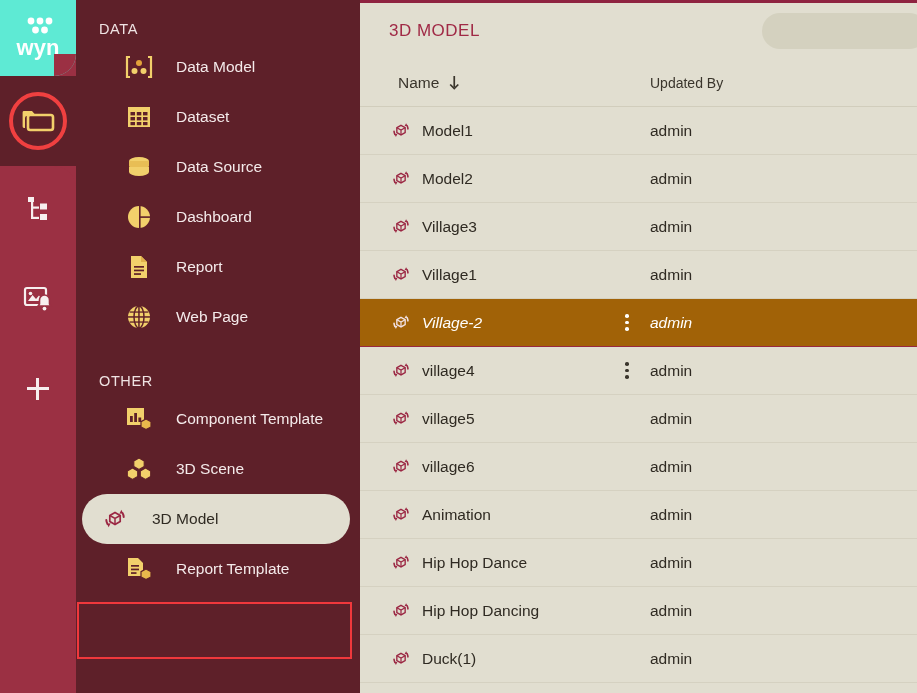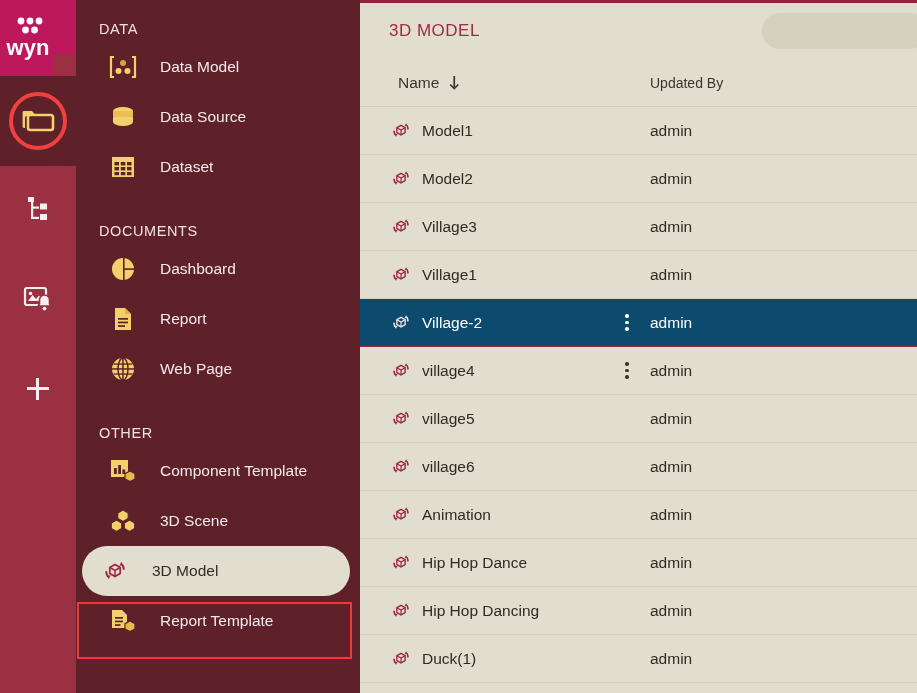--- a/index.html
+++ b/index.html
@@ -13,22 +13,22 @@
 
   
   .rail {
     width: 76px; height: 693px;
     background: #9B3043;
     position: relative;
     flex: 0 0 76px;
   }
   .rail-logo {
     height: 76px;
-    display: flex; align-items: center; justify-content: flex-start;
-    background: #be185d;
+    display: flex; align-items: center; justify-content: center;
+    background: #5eead4;
     border-bottom-right-radius: 22px;
     position: relative;
   }
   .logo-wrap { width: 56px; height: 52px; position: relative; }
   .rail-items { position: relative; }
   .rail-item {
     height: 90px; width: 76px;
     display: flex; align-items: center; justify-content: center;
     position: relative;
   }
@@ -68,20 +68,21 @@
   }
   .sec-data   { margin-top: 16px; }
   .sec-docs   { margin-top: 26px; }
   .sec-other  { margin-top: 26px; }
 
   .nav-item {
     height: 50px;
     display: flex; align-items: center;
     padding-left: 32px;
     position: relative;
+    margin-left: 16px;
   }
   .nav-icon {
     width: 30px; height: 30px;
     display: flex; align-items: center; justify-content: center;
     flex: 0 0 30px;
   }
   .nav-label {
     margin-left: 22px;
     font-size: 15.5px;
     color: #F4EAEA;
@@ -169,21 +170,21 @@
     transform: translateY(-50%);
     width: 18px; height: 22px;
     display: flex; flex-direction: column; align-items: center; justify-content: center;
     gap: 3px;
   }
   .kebab-dot { width: 3.5px; height: 3.5px; border-radius: 50%; background: #3A352C; }
   .row-updated {
     position: absolute; left: 290px;
     font-size: 15.5px; color: #2F2A22;
   }
-  .row.selected { background: #0c4a6e; border-bottom-color: #99283F; }
+  .row.selected { background: #a16207; border-bottom-color: #99283F; font-style: italic; }
   .row.selected .row-name,
   .row.selected .row-updated { color: #FFFFFF; }
   .row.selected .kebab-dot { background: #FFFFFF; }
 </style>
 </head>
 <body>
 
 <div id="app">
 
   <div class="rail">
@@ -256,52 +257,51 @@
       <span class="nav-icon">
         <svg width="28" height="26" viewBox="0 0 28 26">
           <path d="M5 3 H2 V23 H5" fill="none" stroke="#F2D06B" stroke-width="2.2"></path>
           <path d="M23 3 H26 V23 H23" fill="none" stroke="#F2D06B" stroke-width="2.2"></path>
           <circle cx="14" cy="9" r="3" fill="#E2A23A"></circle>
           <circle cx="9.5" cy="17" r="3" fill="#F2D06B"></circle>
           <circle cx="18.5" cy="17" r="3" fill="#F2D06B"></circle>
         </svg>
       </span>
       <span class="nav-label">Data Model</span>
-    </div>
-
-    <div class="nav-item">
-      <span class="nav-icon">
-        <svg width="26" height="26" viewBox="0 0 26 26">
-          <ellipse cx="13" cy="7" rx="10" ry="4" fill="#F2D06B"></ellipse>
-          <path d="M3 7 v5 a10 4 0 0 0 20 0 V7z" fill="#E8BE55"></path>
-          <path d="M3 13 v5 a10 4 0 0 0 20 0 v-5z" fill="#F2D06B"></path>
-        </svg>
-      </span>
-      <span class="nav-label">Data Source</span>
     </div>
 
     <div class="nav-item">
       <span class="nav-icon">
         <svg width="26" height="24" viewBox="0 0 26 24">
           <rect x="2" y="2" width="22" height="20" fill="#F2D06B"></rect>
           <rect x="4.5" y="7" width="4.5" height="3.4" fill="#5E2029"></rect>
           <rect x="10.8" y="7" width="4.5" height="3.4" fill="#5E2029"></rect>
           <rect x="17" y="7" width="4.5" height="3.4" fill="#5E2029"></rect>
           <rect x="4.5" y="12" width="4.5" height="3.4" fill="#5E2029"></rect>
           <rect x="10.8" y="12" width="4.5" height="3.4" fill="#5E2029"></rect>
           <rect x="17" y="12" width="4.5" height="3.4" fill="#5E2029"></rect>
           <rect x="4.5" y="17" width="4.5" height="3.2" fill="#5E2029"></rect>
           <rect x="10.8" y="17" width="4.5" height="3.2" fill="#5E2029"></rect>
           <rect x="17" y="17" width="4.5" height="3.2" fill="#5E2029"></rect>
         </svg>
       </span>
       <span class="nav-label">Dataset</span>
     </div>
 
-    <div class="section-title sec-docs">DOCUMENTS</div>
+    <div class="nav-item">
+      <span class="nav-icon">
+        <svg width="26" height="26" viewBox="0 0 26 26">
+          <ellipse cx="13" cy="7" rx="10" ry="4" fill="#F2D06B"></ellipse>
+          <path d="M3 7 v5 a10 4 0 0 0 20 0 V7z" fill="#E8BE55"></path>
+          <path d="M3 13 v5 a10 4 0 0 0 20 0 v-5z" fill="#F2D06B"></path>
+        </svg>
+      </span>
+      <span class="nav-label">Data Source</span>
+    </div>
+
 
     <div class="nav-item">
       <span class="nav-icon">
         <svg width="26" height="26" viewBox="0 0 26 26">
           <circle cx="13" cy="13" r="11" fill="#F2D06B"></circle>
           <path d="M13 13 L24 13 L24 24 L13 24z" fill="#5E2029" opacity="0"></path>
           <rect x="13" y="2" width="1.6" height="22" fill="#5E2029"></rect>
           <rect x="13" y="12.3" width="11" height="1.6" fill="#5E2029"></rect>
         </svg>
       </span>

